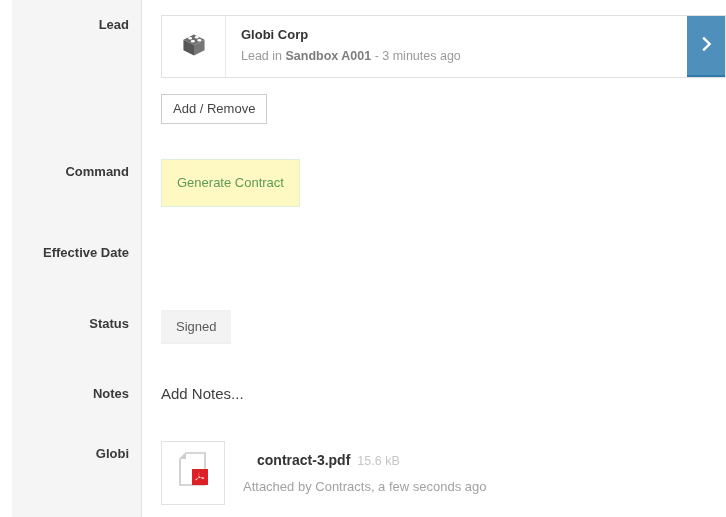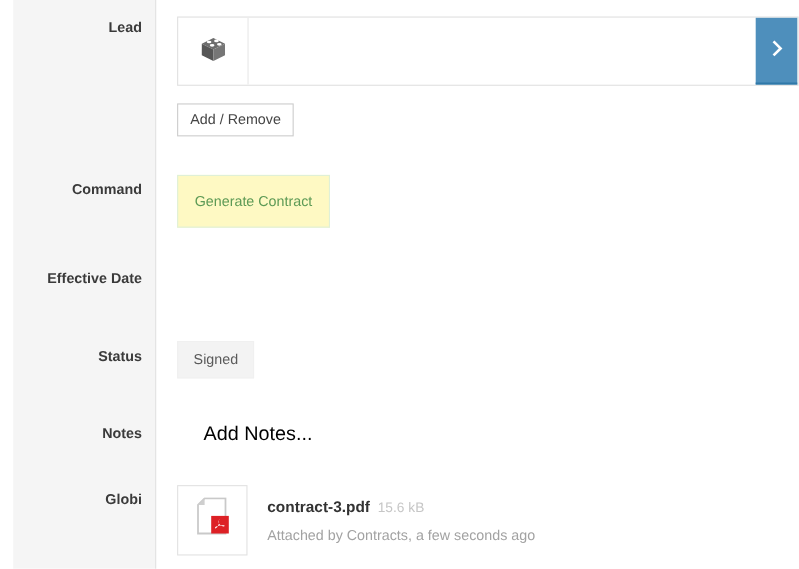--- a/index.html
+++ b/index.html
@@ -171,24 +171,23 @@
   .date-monthyear {
     font-size: 14px;
     color: #4a4a4a;
     padding-left: 15px;
     padding-bottom: 1px;
     line-height: 18px;
   }
 
   
   .notes-placeholder {
-    font-size: 18px;
-    color: #000000;
-    line-height: 16px;
-    margin-left: 24px;
+    font-size: 15px;
+    color: #404040;
+    line-height: 16px;
   }
 
   
   .file-row {
     position: relative;
     display: flex;
     align-items: flex-start;
   }
   .file-thumb {
     width: 64px;
@@ -201,20 +200,21 @@
     justify-content: center;
   }
   .file-meta {
     padding-left: 18px;
     padding-top: 10px;
   }
   .file-name-line {
     line-height: 18px;
     margin-bottom: 9px;
     white-space: nowrap;
+    margin-left: 14px;
   }
   .file-name {
     font-size: 14px;
     font-weight: bold;
     color: #333333;
   }
   .file-size {
     font-size: 12.5px;
     color: #c6c6c6;
     margin-left: 7px;
@@ -254,20 +254,24 @@
             <path d="M29 9.5 L29 22.5 L16 29 L16 16 Z" fill="#767676"></path>
 
             <ellipse cx="11.2" cy="7.6" rx="2.6" ry="1.5" fill="#ffffff"></ellipse>
             <ellipse cx="19.4" cy="6.4" rx="2.6" ry="1.5" fill="#ffffff"></ellipse>
             <ellipse cx="14.6" cy="11.3" rx="2.6" ry="1.5" fill="#ffffff"></ellipse>
             <ellipse cx="22.6" cy="10.2" rx="2.6" ry="1.5" fill="#ffffff"></ellipse>
           </svg>
         </span>
       </div>
 
+      <div class="lead-card-body">
+        <div class="lead-title">Globi Corp</div>
+        <div class="lead-sub"><span>Lead in </span><b>Sandbox A001</b><span> - 3 minutes ago</span></div>
+      </div>
 
       <div class="lead-card-action">
         <span>
           <svg width="11" height="16" viewBox="0 0 11 16" aria-hidden="true">
             <path d="M2.2 1.6 L8.6 8 L2.2 14.4" fill="none" stroke="#ffffff" stroke-width="2.4" stroke-linecap="butt" stroke-linejoin="miter"></path>
           </svg>
         </span>
       </div>
     </div>
 

